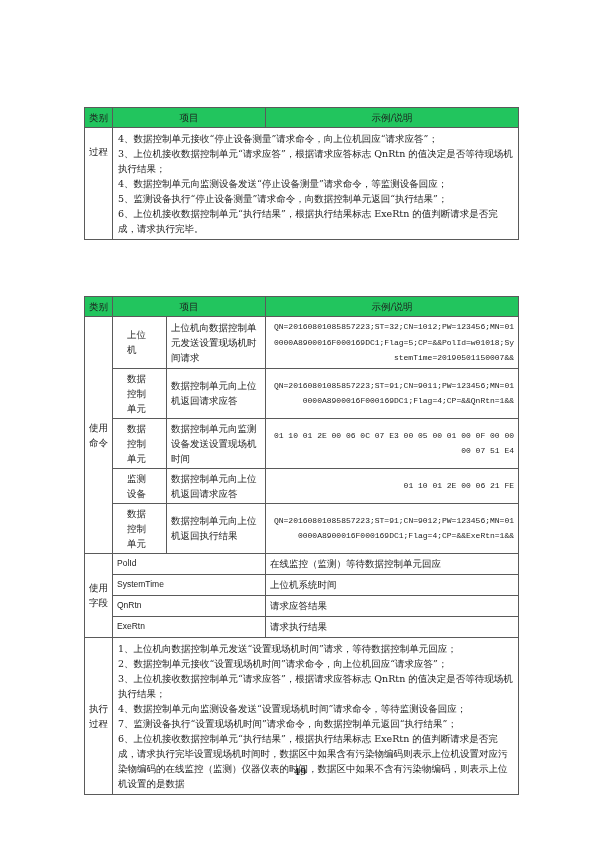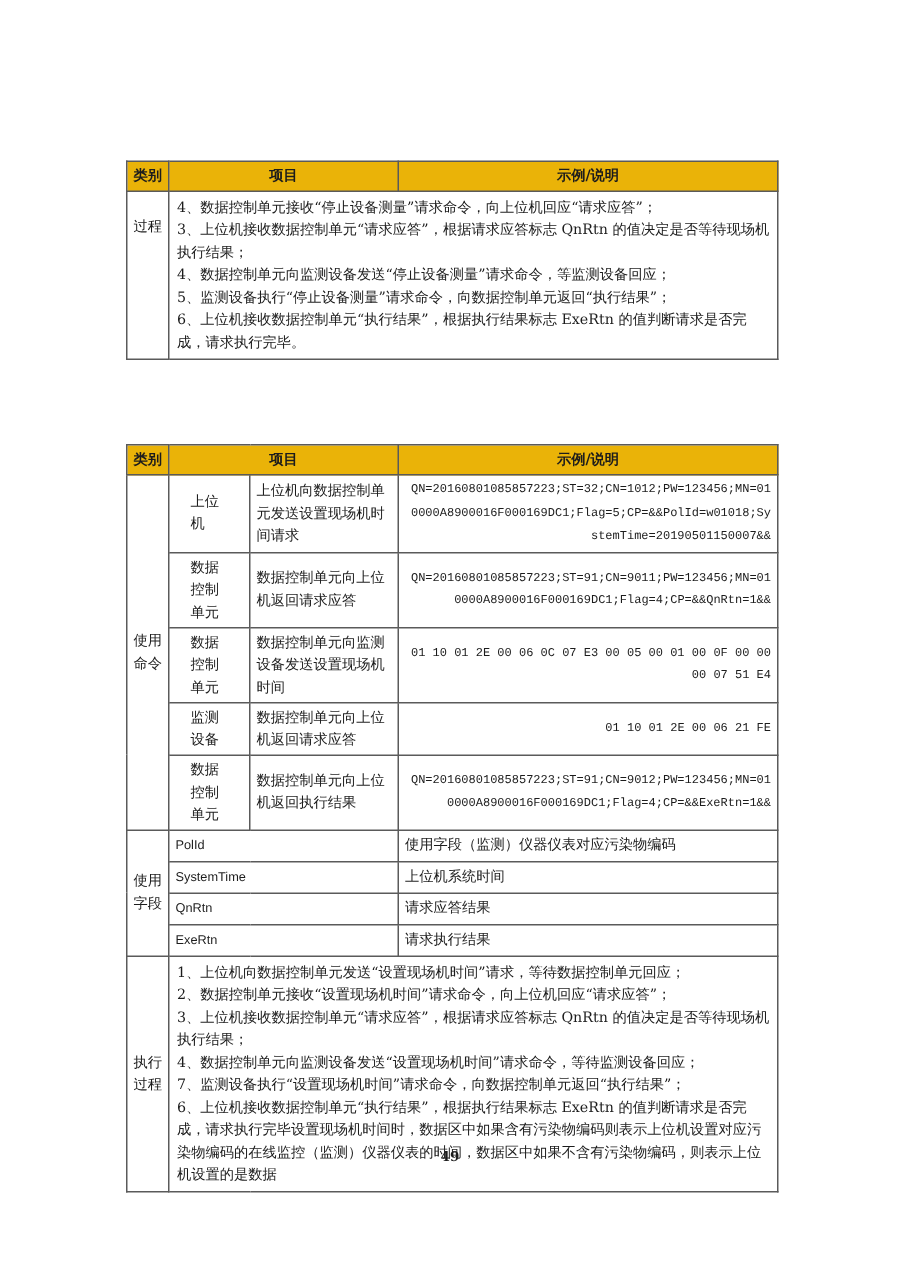--- a/index.html
+++ b/index.html
@@ -20,21 +20,21 @@
   }
   .tbl1 { top:107px; }
   .tbl2 { top:296px; }
   .tbl th, .tbl td {
     border:1px solid #5a5a5a;
     font-size:9.5px; line-height:15px;
     padding:2px 4px; vertical-align:middle;
     word-break:break-word;
   }
   .tbl th {
-    background:#eab308; font-weight:bold;
+    background:#22c55e; font-weight:normal;
     text-align:center; height:20px; padding:2px;
   }
   td.cat { text-align:center; padding:2px 2px; }
   td.cat-top { vertical-align:top; padding-top:16px; }
   td.role { padding:2px 14px; }
   td.mono, td .mono-t {
     font-family:Liberation Mono, monospace;
     font-size:8px; line-height:15.5px;
     word-break:break-all;
     text-align:right;
@@ -125,21 +125,21 @@
       </tr>
       <tr>
         <td class="role">数据控制单元</td>
         <td>数据控制单元向上位机返回执行结果</td>
         <td class="mono">QN=20160801085857223;ST=91;CN=9012;PW=123456;MN=010000A8900016F000169DC1;Flag=4;CP=&amp;&amp;ExeRtn=1&amp;&amp;</td>
       </tr>
 
       <tr>
         <td class="cat" rowspan="4">使用字段</td>
         <td class="fieldname" colspan="2">PolId</td>
-        <td>使用字段（监测）仪器仪表对应污染物编码</td>
+        <td>在线监控（监测）等待数据控制单元回应</td>
       </tr>
       <tr>
         <td class="fieldname" colspan="2">SystemTime</td>
         <td>上位机系统时间</td>
       </tr>
       <tr>
         <td class="fieldname" colspan="2">QnRtn</td>
         <td>请求应答结果</td>
       </tr>
       <tr>

